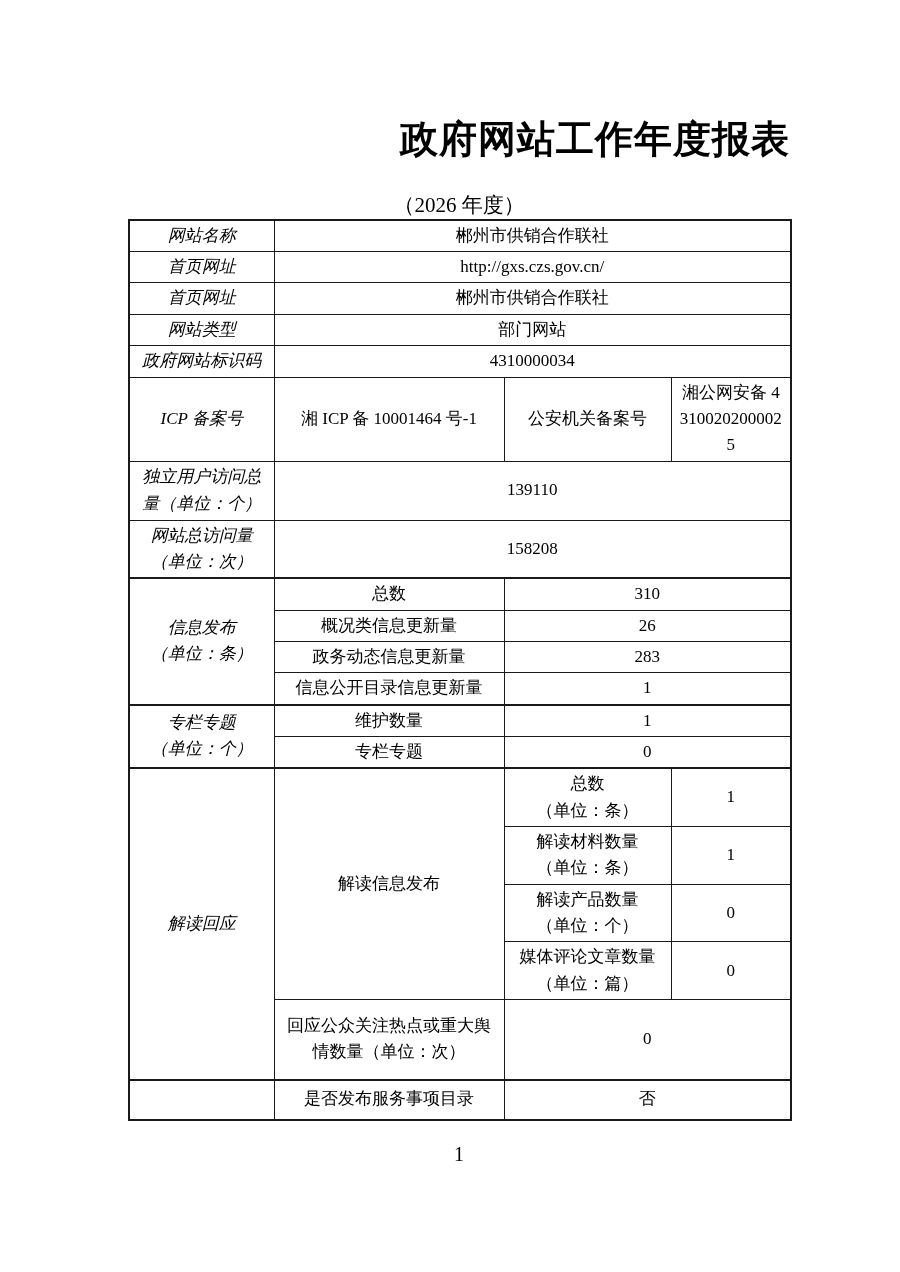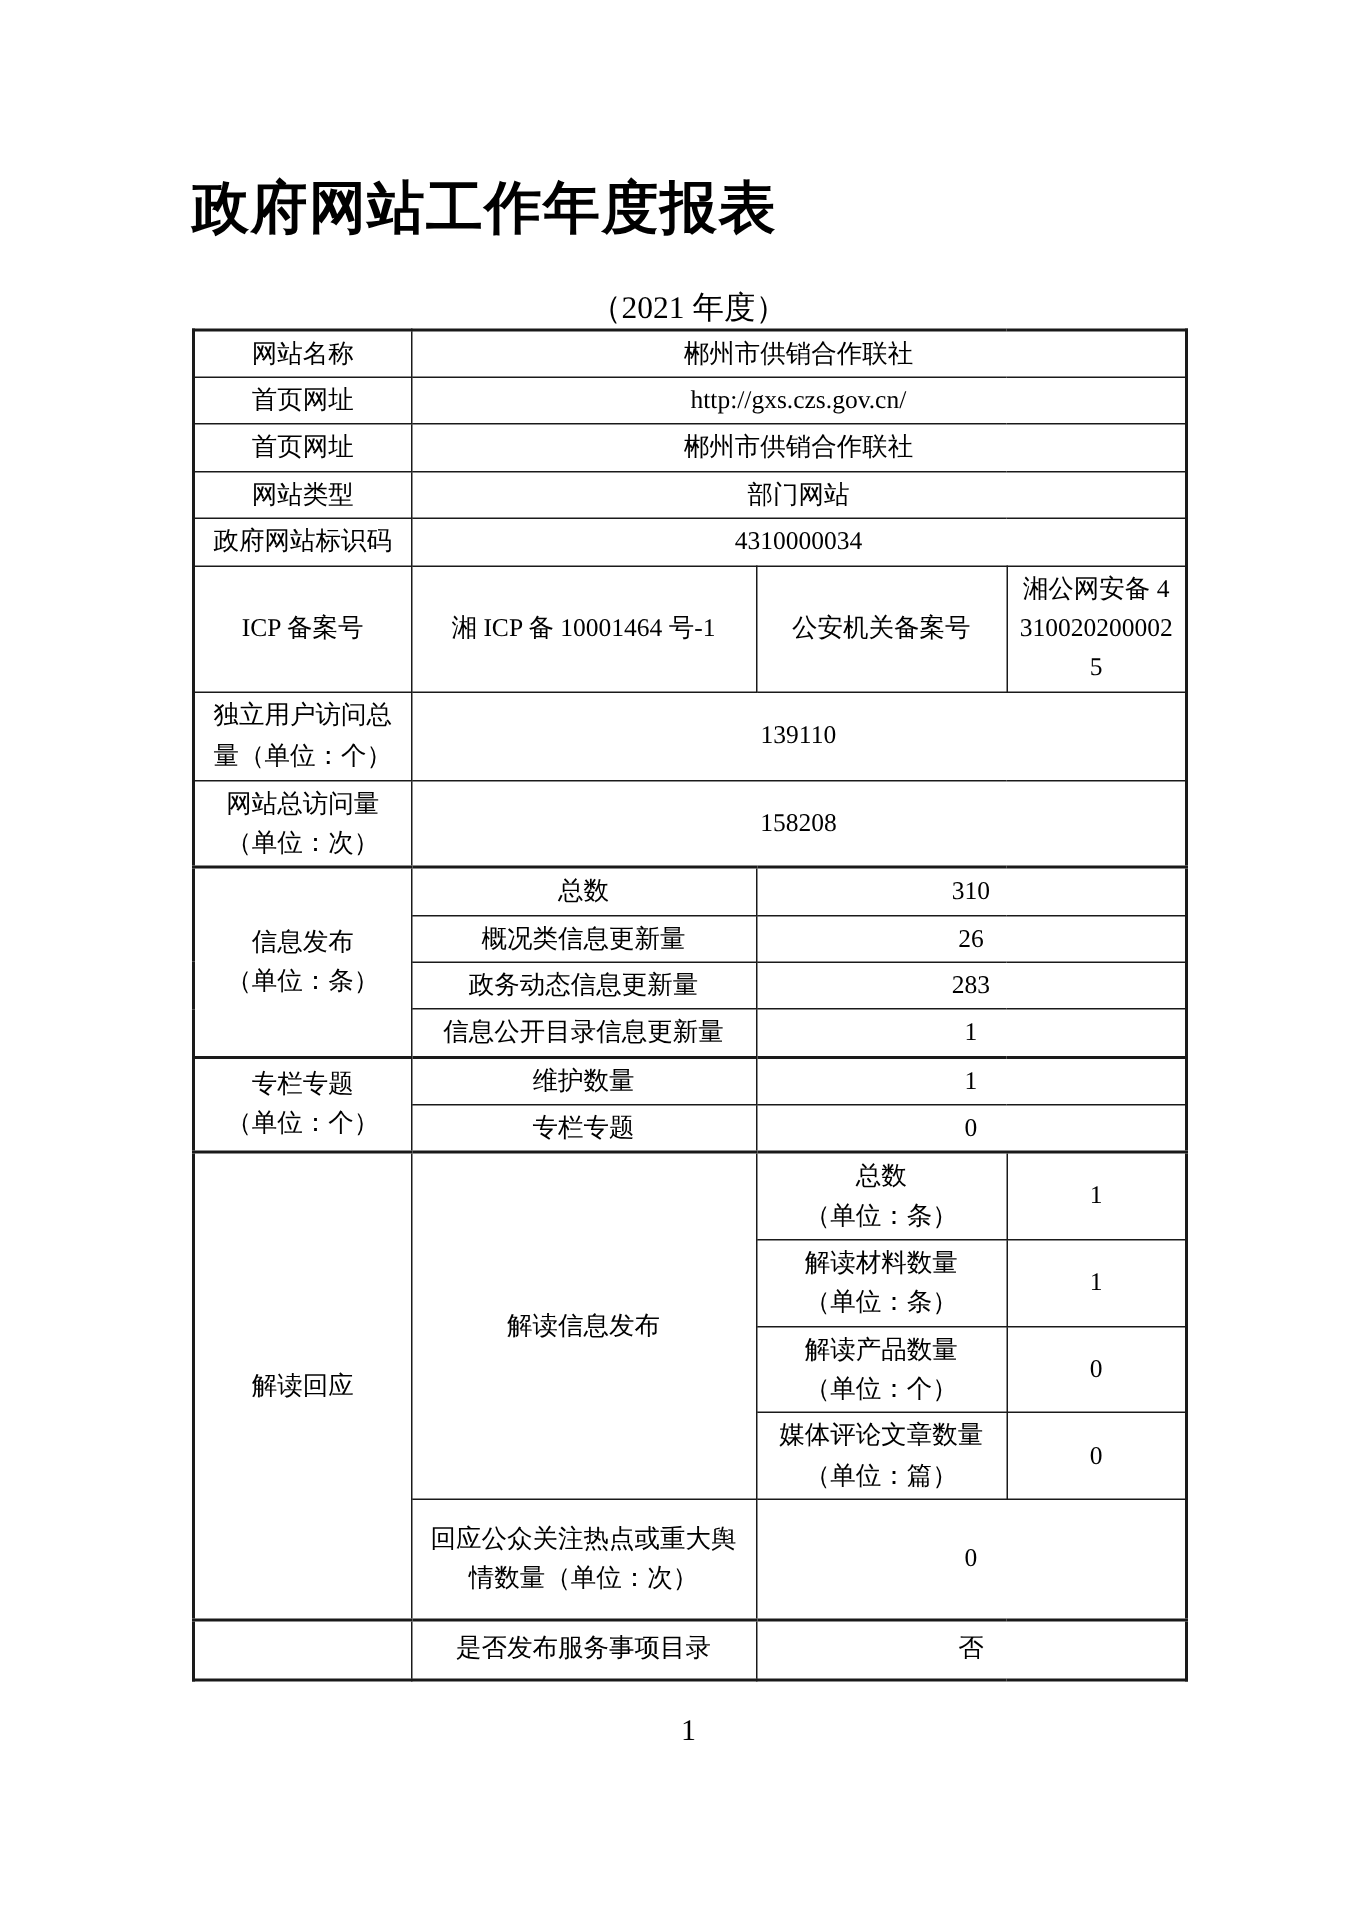--- a/index.html
+++ b/index.html
@@ -7,21 +7,21 @@
   body {
     height: 1272px;
     overflow: hidden;
     color: #000;
     font-family: "Liberation Serif", "DejaVu Serif", serif;
   }
   .content { width: 662px; margin-left: 128px; }
 
   .doc-title {
     margin-top: 116px;
-    text-align: left;
+    text-align: right;
     font-family: "Liberation Sans", "DejaVu Sans", sans-serif;
     font-weight: bold;
     font-size: 38px;
     line-height: 1.25;
     letter-spacing: 1px;
   }
   .doc-subtitle {
     margin-top: 28px;
     text-align: center;
     font-size: 21px;
@@ -46,38 +46,38 @@
     border: 1px solid #1a1a1a;
     font-size: 17px;
     line-height: 1.55;
     text-align: center;
     vertical-align: middle;
     padding: 2px 8px;
     word-wrap: break-word;
   }
   tr.sect > td { border-top-width: 2px; }
 
-  td.label-cell { padding: 2px 6px; }
+  td.label-cell { padding: 2px 6px; font-style: italic; }
   td.police-value { word-break: break-all; padding: 2px 9px; }
   td.hotspot-label { padding: 2px 31px; }
   td.wrap-tight { padding: 2px 9px; }
 
   .pagenum {
     margin-top: 22px;
     text-align: center;
     font-size: 20px;
   }
 </style>
 </head>
 <body>
 
 <div class="content">
 
   <h1 class="doc-title">政府网站工作年度报表</h1>
-  <div class="doc-subtitle">（2021 年度）</div>
+  <div class="doc-subtitle">（2026 年度）</div>
 
   <table class="report">
     <colgroup>
       <col style="width:145px">
         <col style="width:230px">
         <col style="width:167px">
         <col style="width:120px">
     </colgroup>
 
     <tbody>

